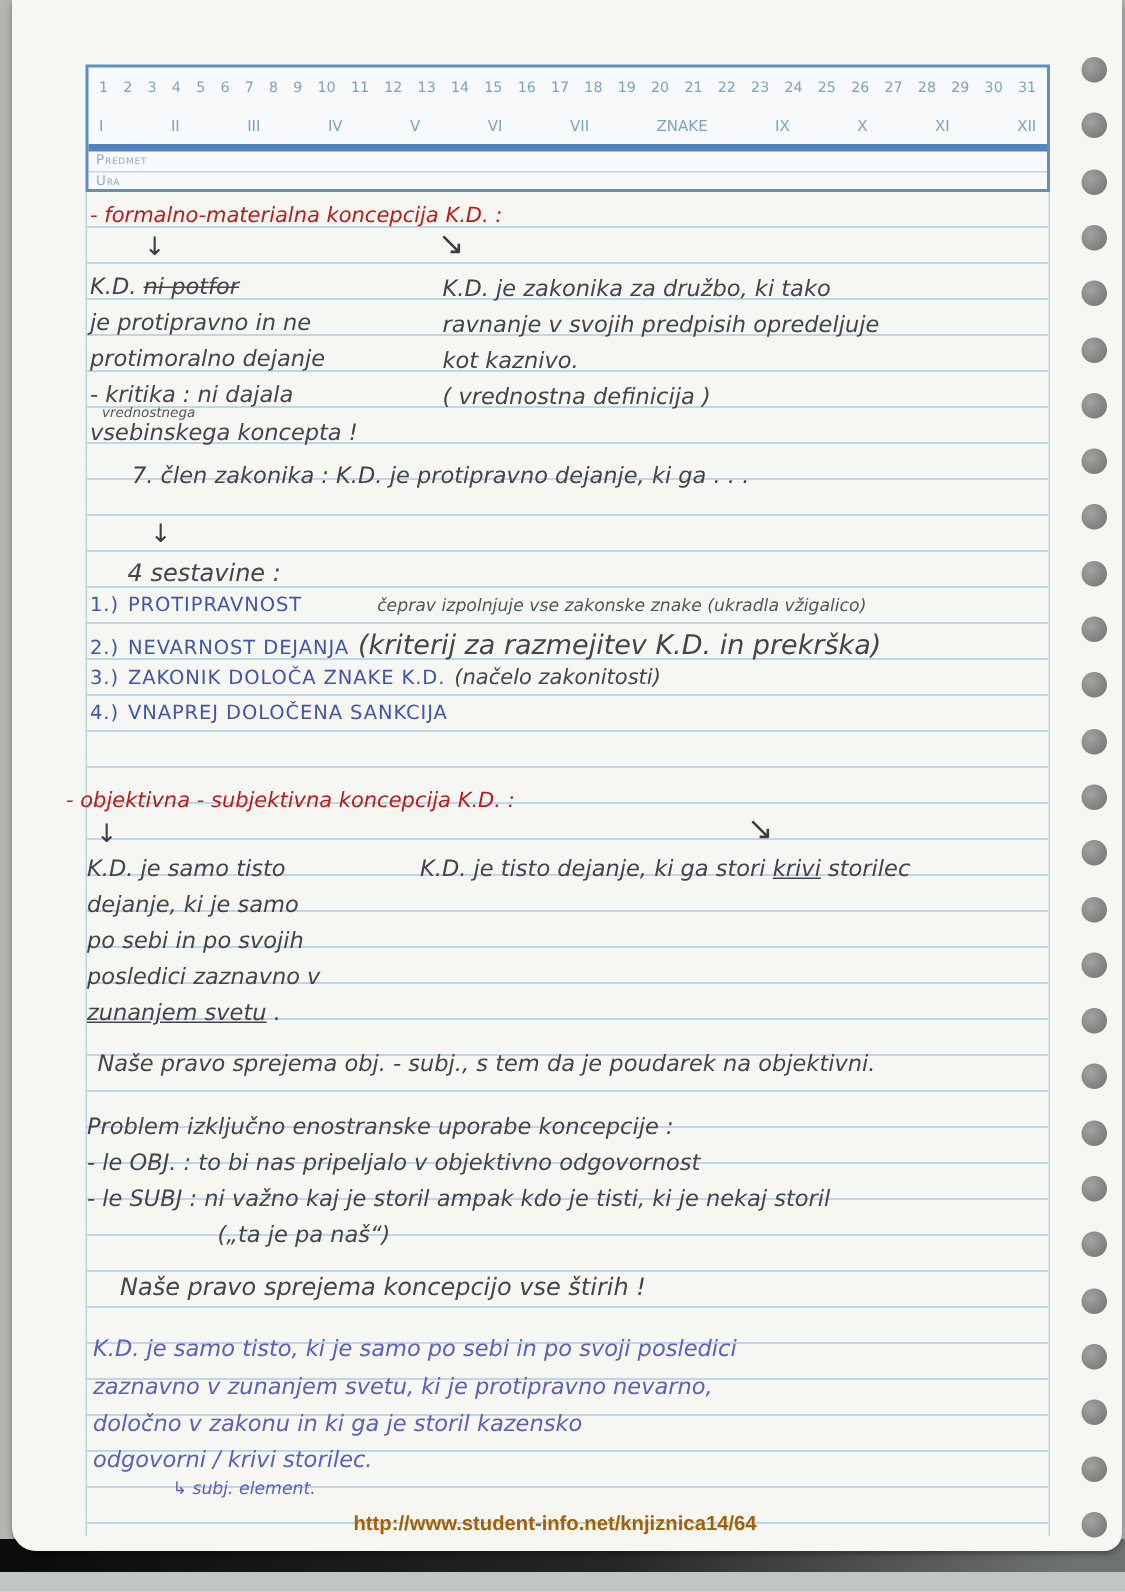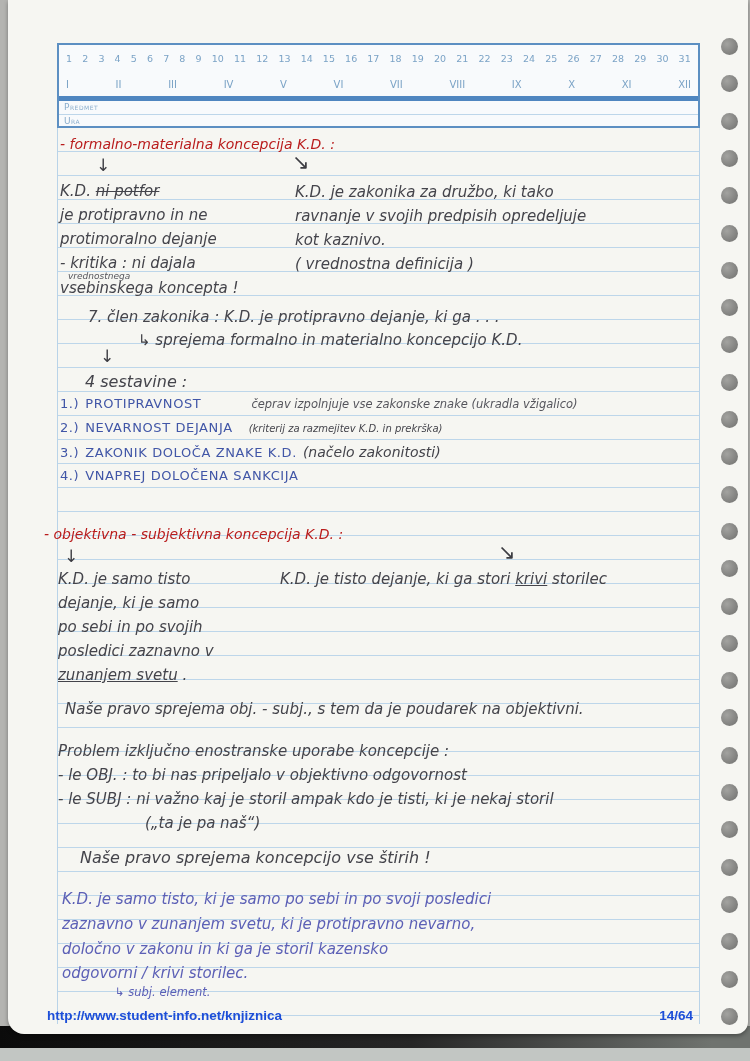--- a/index.html
+++ b/index.html
@@ -55,22 +55,22 @@
   .blue{color:#4156a7;}
   .violet{color:#5c60b6;font-size:15px;}
   .caps{font-size:13px;letter-spacing:.6px;font-style:normal;}
   .strike{text-decoration:line-through;}
   .ul{text-decoration:underline;}
   .arrow{font-style:normal;color:#3c3c42;}
   .list-row{display:flex;align-items:baseline;gap:6px;}
   
   .footer{
     position:absolute;left:39px;top:1008px;width:646px;
-    display:flex;justify-content:space-between;
-    font-family:"Liberation Sans",sans-serif;font-weight:bold;font-size:13.5px;color:#1d4ed8;
+    display:flex;justify-content:center;
+    font-family:"Liberation Sans",sans-serif;font-weight:bold;font-size:13.5px;color:#a16207;
   }
 </style>
 </head>
 <body>
 
 <div class="scan-bg-bottom"></div>
 <div class="scan-shadow"></div>
 
 <div class="page">
 
@@ -109,21 +109,21 @@
         <span>31</span>
       </div>
     <div class="cal-months">
         <span>I</span>
         <span>II</span>
         <span>III</span>
         <span>IV</span>
         <span>V</span>
         <span>VI</span>
         <span>VII</span>
-        <span>VIII</span>
+        <span>ZNAKE</span>
         <span>IX</span>
         <span>X</span>
         <span>XI</span>
         <span>XII</span>
       </div>
     <div class="cal-bar"></div>
     <div class="cal-row">Predmet</div>
     <div class="cal-row">Ura</div>
   </div>
 
@@ -142,36 +142,32 @@
   <div class="hw ink" style="left:52px;top:254px;">- kritika : ni dajala</div>
   <div class="hw ink-sm" style="left:60px;top:271px;font-size:9px;">vrednostnega</div>
   <div class="hw ink" style="left:52px;top:279px;">vsebinskega koncepta !</div>
 
   <div class="hw ink" style="left:287px;top:183px;">K.D. je zakonika za družbo, ki tako</div>
   <div class="hw ink" style="left:287px;top:207px;">ravnanje v svojih predpisih opredeljuje</div>
   <div class="hw ink" style="left:287px;top:231px;">kot kaznivo.</div>
   <div class="hw ink" style="left:287px;top:255px;">( vrednostna definicija )</div>
 
   <div class="hw ink" style="left:52px;top:308px;margin-left:28px;">7. člen zakonika :  K.D. je protipravno dejanje, ki ga . . .</div>
-  <div class="hw ink" style="left:130px;top:331px;">
-    <span class="arrow">↳</span>
-    <span>sprejema formalno in materialno koncepcijo K.D.</span>
-  </div>
   <div class="hw arrow" style="left:92px;top:346px;font-size:17px;">↓</div>
   <div class="hw ink" style="left:77px;top:372px;font-size:16px;">4 sestavine :</div>
 
   <div class="hw list-row" style="left:52px;top:396px;">
     <span class="blue caps">1.)</span>
     <span class="blue caps">PROTIPRAVNOST</span>
     <span class="ink-sm" style="margin-left:44px;">čeprav izpolnjuje vse zakonske znake (ukradla vžigalico)</span>
   </div>
   <div class="hw list-row" style="left:52px;top:420px;">
     <span class="blue caps">2.)</span>
     <span class="blue caps">NEVARNOST DEJANJA</span>
-    <span class="ink" style="font-size:10px;margin-left:10px;">(kriterij za razmejitev K.D. in prekrška)</span>
+    <span class="ink" style="font-size:18px;">(kriterij za razmejitev K.D. in prekrška)</span>
   </div>
   <div class="hw list-row" style="left:52px;top:444px;">
     <span class="blue caps">3.)</span>
     <span class="blue caps">ZAKONIK DOLOČA ZNAKE K.D.</span>
     <span class="ink" style="font-size:14px;">(načelo zakonitosti)</span>
   </div>
   <div class="hw list-row" style="left:52px;top:468px;">
     <span class="blue caps">4.)</span>
     <span class="blue caps">VNAPREJ DOLOČENA SANKCIJA</span>
   </div>

